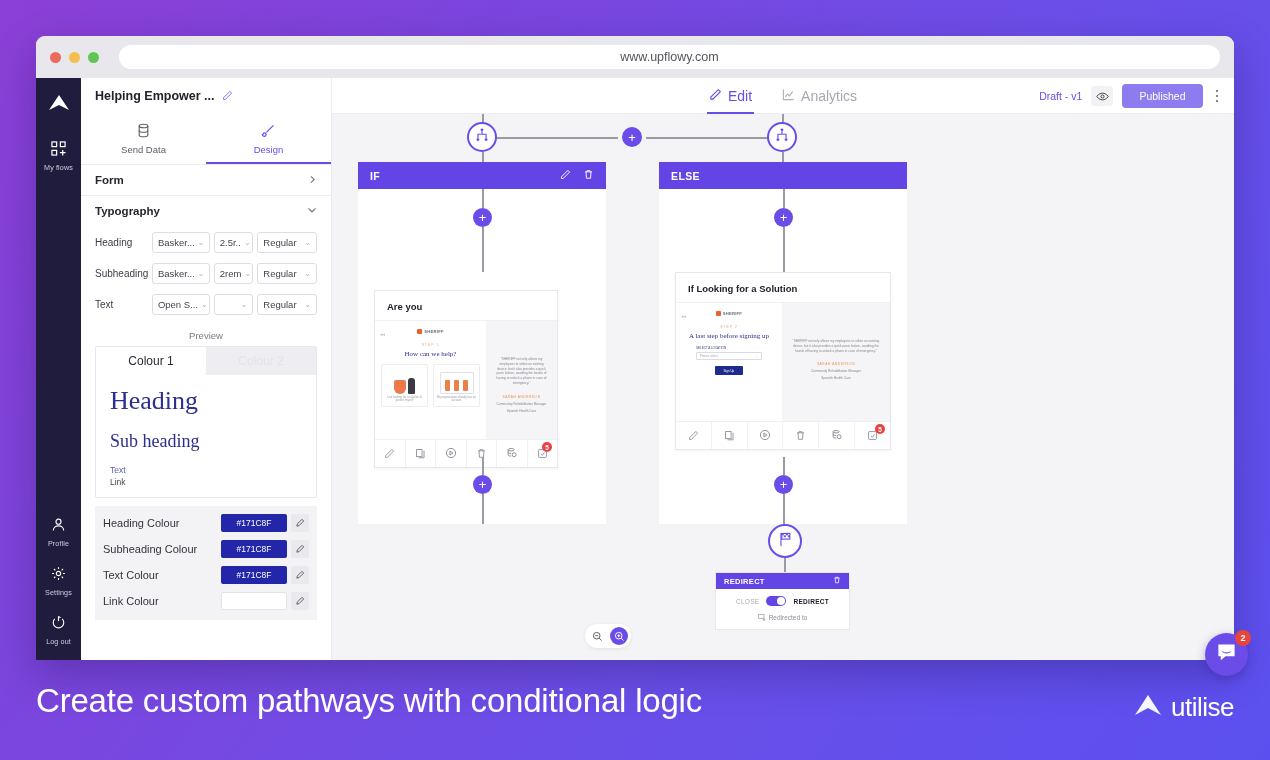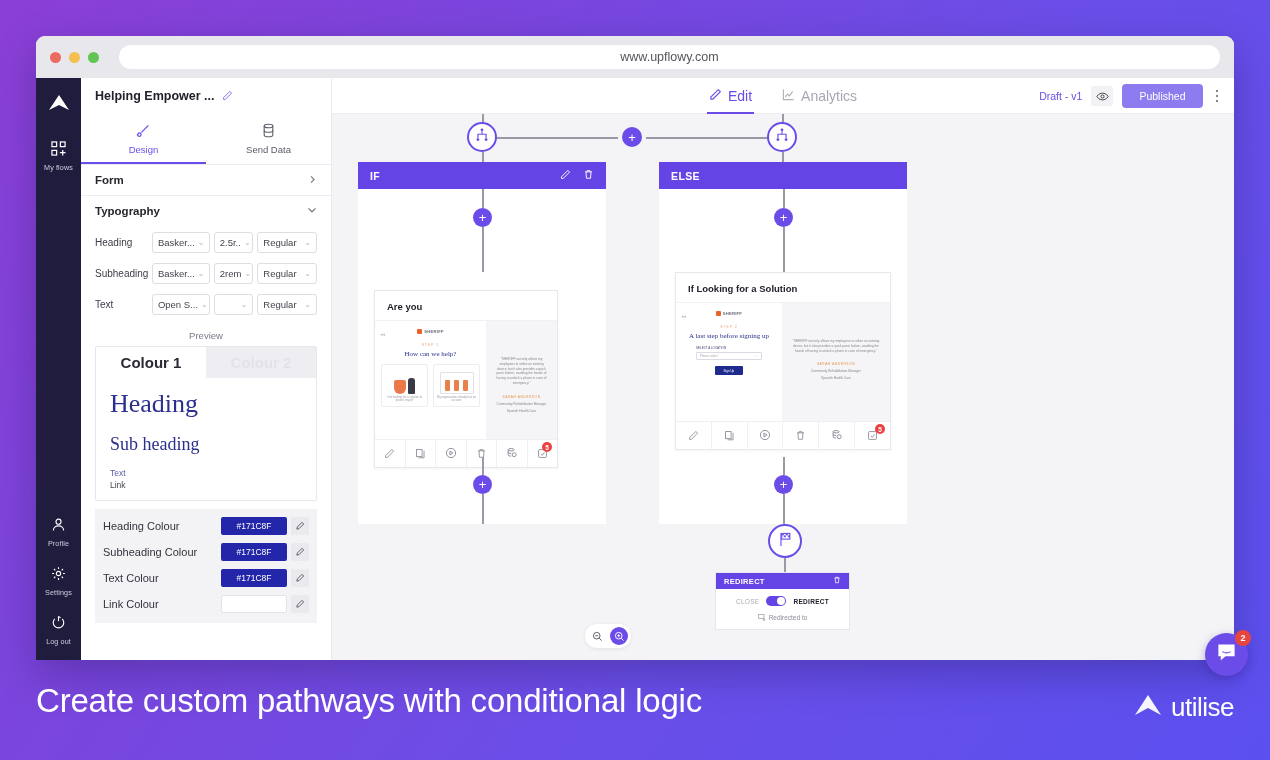--- a/index.html
+++ b/index.html
@@ -86,21 +86,21 @@
   .sel.w-size { width: 42px; }
   .sel.w-weight { width: 64px; margin-right: 0; text-align: right; }
   .chev { color: #b5b5bf; font-size: 8px; margin-left: 3px; flex-shrink: 0; }
 
   .preview-label { text-align: center; font-size: 9.5px; color: #7a7a86; margin: 3px 0 5px; }
   .preview-card {
     margin: 0 14px; border: 1px solid #e6e6ec; border-radius: 2px; background: #fff;
   }
   .pv-tabs { display: flex; }
   .pv-tab {
-    flex: 1; text-align: center; font-size: 15px; font-weight: bold;
+    flex: 1; text-align: center; font-size: 12px; font-weight: normal;
     padding: 7px 0; cursor: pointer; color: #2a2a34;
   }
   .pv-tab.inactive { background: #eeeef2; color: #e2e2e8; }
   .pv-body { padding: 12px 14px 10px; }
   .pv-heading { font-family: "Liberation Serif", serif; font-size: 26px; color: #2b2f8d; line-height: 1.1; }
   .pv-sub { font-family: "Liberation Serif", serif; font-size: 18px; color: #2b2f8d; margin-top: 16px; line-height: 1.1; }
   .pv-text { font-size: 8.5px; color: #5b5ea8; margin-top: 14px; }
   .pv-link { font-size: 8.5px; color: #44444e; margin-top: 2px; }
 
   .colors { background: #f3f3f6; margin: 8px 14px 0; padding: 8px 8px 10px; }
@@ -333,37 +333,37 @@
       <div class="panel-head">
         <span class="flow-title">Helping Empower ...</span>
         <span class="pencil-small">
           <svg width="11" height="11" viewBox="0 0 14 14" fill="none" stroke="#7d6ae8" stroke-width="1.2">
             <path d="M10 1.8l2.2 2.2-8 8H2v-2.2z"></path>
           </svg>
         </span>
       </div>
 
       <div class="tabs">
-        <div class="tab active">
-          <span>
-            <svg width="15" height="15" viewBox="0 0 16 16" fill="none" stroke="#6c4ce8" stroke-width="1.3">
-              <path d="M13.2 2.6l-7.4 7.4M3.3 10.5c1.3-.2 2.3.8 2.1 2.1-.2 1.1-1.4 1.7-2.6 1.5-.9-.2-1.3-.9-1.3-1.8.5 0 .9-.4.9-.9 0-.5.4-.8.9-.9z"></path>
-            </svg>
-          </span>
-          <span>Design</span>
-        </div>
         <div class="tab">
           <span>
             <svg width="15" height="15" viewBox="0 0 16 16" fill="none" stroke="#5c5c69" stroke-width="1.2">
               <ellipse cx="8" cy="3.2" rx="4.6" ry="1.9"></ellipse>
               <path d="M3.4 3.2v9.6c0 1 2.1 1.9 4.6 1.9s4.6-.9 4.6-1.9V3.2"></path>
               <path d="M3.4 8c0 1 2.1 1.9 4.6 1.9s4.6-.9 4.6-1.9"></path>
             </svg>
           </span>
           <span>Send Data</span>
+        </div>
+        <div class="tab active">
+          <span>
+            <svg width="15" height="15" viewBox="0 0 16 16" fill="none" stroke="#6c4ce8" stroke-width="1.3">
+              <path d="M13.2 2.6l-7.4 7.4M3.3 10.5c1.3-.2 2.3.8 2.1 2.1-.2 1.1-1.4 1.7-2.6 1.5-.9-.2-1.3-.9-1.3-1.8.5 0 .9-.4.9-.9 0-.5.4-.8.9-.9z"></path>
+            </svg>
+          </span>
+          <span>Design</span>
         </div>
       </div>
 
       <div class="sec-row">
         <span>Form</span>
         <span>
           <svg width="9" height="9" viewBox="0 0 10 10" fill="none" stroke="#77777f" stroke-width="1.2">
               <path d="M3.3 1.4L6.8 5l-3.5 3.6"></path>
             </svg>
         </span>

